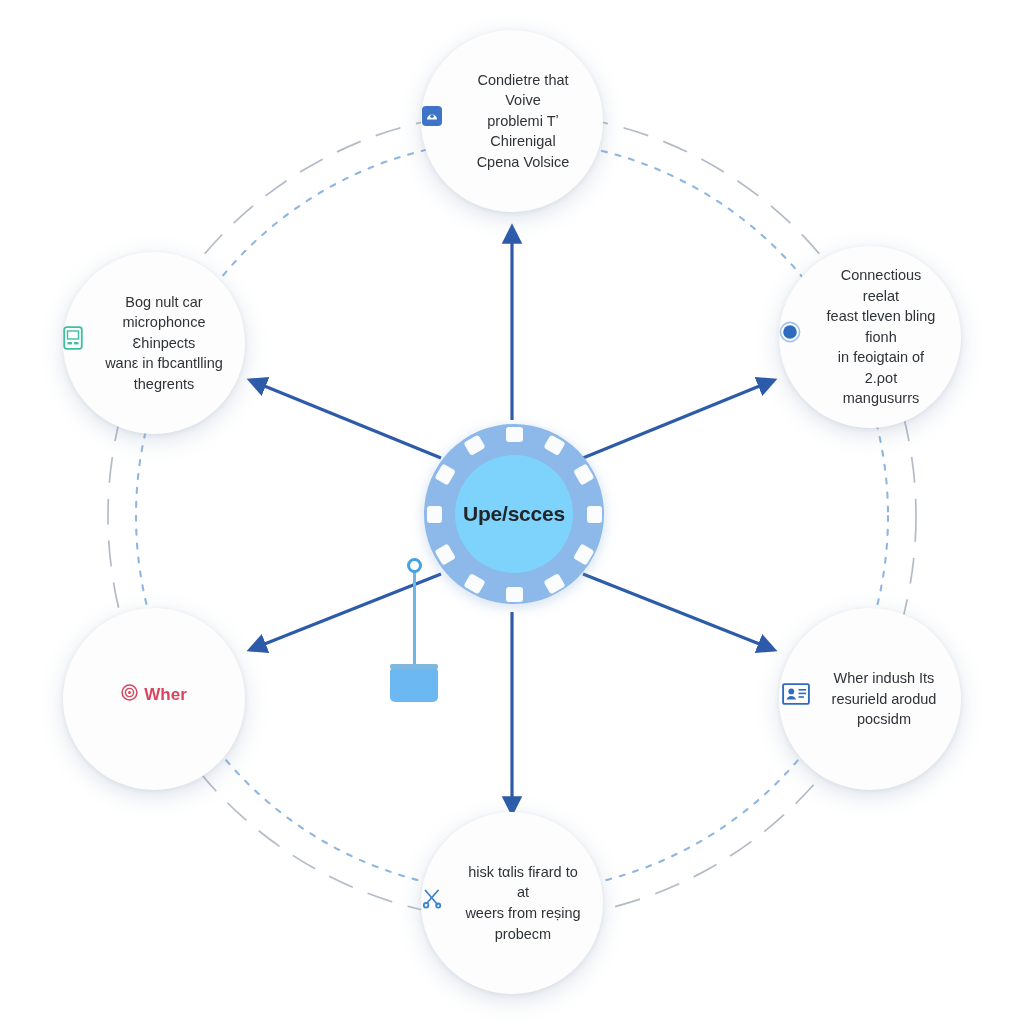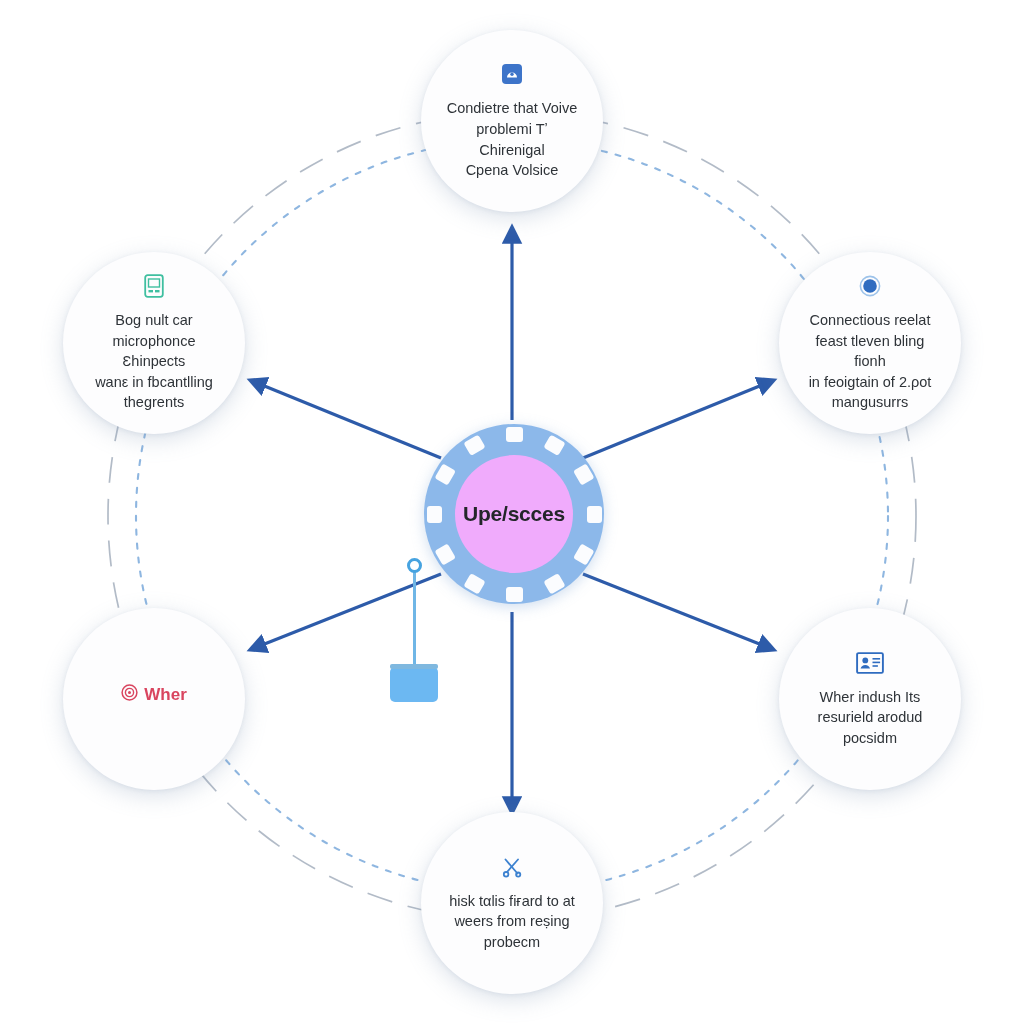--- a/index.html
+++ b/index.html
@@ -39,21 +39,21 @@
     box-shadow: 0 3px 14px rgba(120,160,210,0.35);
     z-index: 5;
   }
   .hub-inner {
     position: absolute;
     left: 31px;
     top: 31px;
     width: 118px;
     height: 118px;
     border-radius: 50%;
-    background: #f0abfc;
+    background: #7dd3fc;
     display: flex;
     align-items: center;
     justify-content: center;
   }
   .hub-label {
     font-size: 21px;
     font-weight: bold;
     color: #232629;
     letter-spacing: -0.2px;
     white-space: nowrap;
@@ -70,21 +70,20 @@
     margin-top: -7.5px;
   }
 
   
   .node {
     position: absolute;
     border-radius: 50%;
     background: #fdfdfe;
     box-shadow: 0 6px 22px rgba(140,160,185,0.30), 0 1px 4px rgba(150,165,190,0.18);
     display: flex;
-    flex-direction: column;
     align-items: center;
     justify-content: center;
     text-align: center;
     z-index: 4;
     box-sizing: border-box;
   }
   .node-text {
     font-size: 14.5px;
     line-height: 1.42;
     color: #2e3338;
@@ -104,21 +103,21 @@
     margin-bottom: 11px;
     height: 26px;
     display: flex;
     align-items: center;
     justify-content: center;
   }
 
   
   #node-top        { left: 421px; top: 30px;  width: 182px; height: 182px; }
   #node-topleft    { left: 63px;  top: 252px; width: 182px; height: 182px; }
-  #node-topright   { left: 779px; top: 252px; width: 182px; height: 182px; }
+  #node-topright   { left: 779px; top: 246px; width: 182px; height: 182px; }
   #node-bottomleft { left: 63px;  top: 608px; width: 182px; height: 182px; }
   #node-bottomright{ left: 779px; top: 608px; width: 182px; height: 182px; }
   #node-bottom     { left: 421px; top: 812px; width: 182px; height: 182px; }
 
   
   .pendulum-anchor {
     position: absolute;
     left: 407px;
     top: 558px;
     width: 15px;

